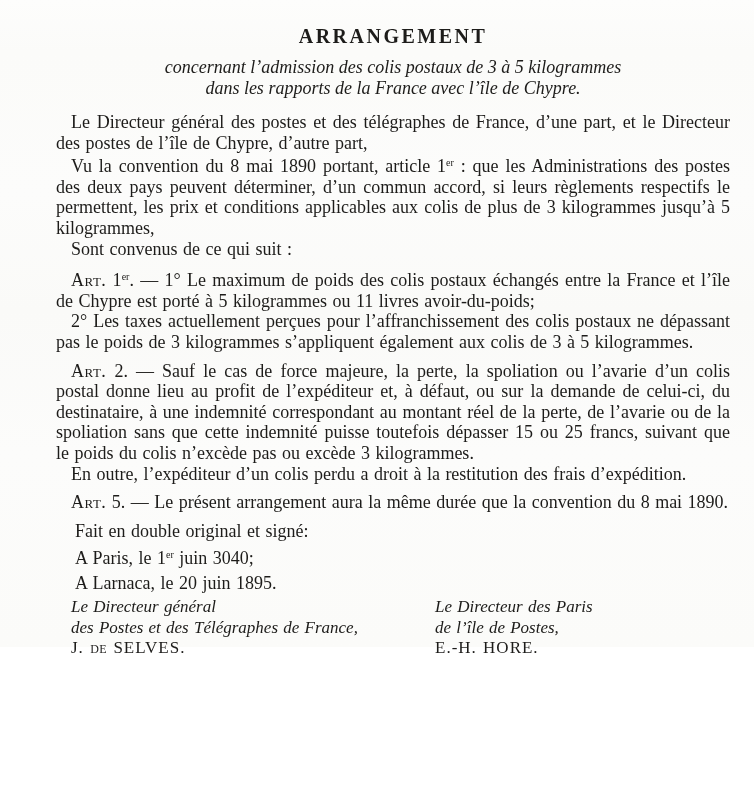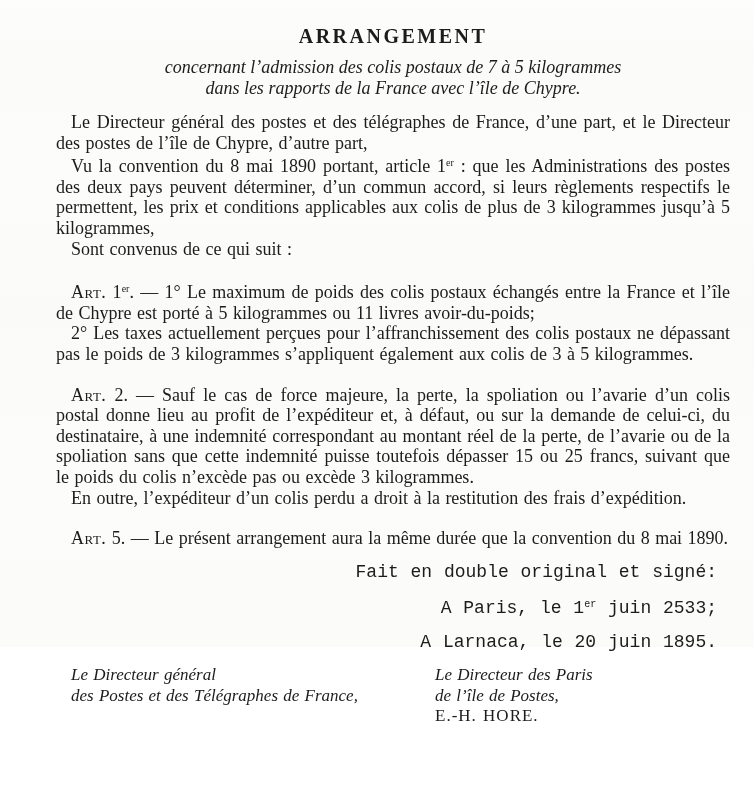--- a/index.html
+++ b/index.html
@@ -44,36 +44,35 @@
     margin-top: 13px;
     font-size: 18px;
     line-height: 20.6px;
   }
   .body-text p {
     margin: 0;
     text-indent: 15px;
     text-align: justify;
     word-spacing: 1px;
   }
-  p.art-gap { margin-top: 20px; }
+  p.art-gap { margin-top: 8px; }
   .sc { font-variant: small-caps; letter-spacing: 0.5px; }
   .sup {
     font-size: 10px;
     vertical-align: 6px;
     letter-spacing: 0;
   }
   .closing {
     margin-top: 8px;
   }
   .closing p {
-    margin: 13px;
+    margin: 4px;
     padding-left: 15px;
     text-indent: 0;
-    text-align: right;
-    font-family: Liberation Mono, monospace;
+    text-align: left;
   }
   .signatures {
     display: flex;
   }
   .sig-block-left {
     width: 322px;
     text-align: center;
   }
   .sig-block-right {
     width: 300px;
@@ -93,21 +92,21 @@
   }
 </style>
 </head>
 <body>
 
 <div class="page">
 
   <h1 class="doc-title">ARRANGEMENT</h1>
 
   <div class="subtitle">
-    <div>concernant l’admission des colis postaux de 7 à 5 kilogrammes</div>
+    <div>concernant l’admission des colis postaux de 3 à 5 kilogrammes</div>
     <div>dans les rapports de la France avec l’île de Chypre.</div>
   </div>
 
   <div class="body-text">
 
     <p>Le Directeur général des postes et des télégraphes de France, d’une part, et le Directeur des postes de l’île de Chypre, d’autre part,</p>
 
     <p><span>Vu la convention du 8 mai 1890 portant, article 1</span><span class="sup">er</span><span> : que les Administrations des postes des deux pays peuvent déterminer, d’un commun accord, si leurs règlements respectifs le permettent, les prix et conditions applicables aux colis de plus de 3 kilogrammes jusqu’à 5 kilogrammes,</span></p>
 
     <p>Sont convenus de ce qui suit :</p>
@@ -117,29 +116,30 @@
     <p>2° Les taxes actuellement perçues pour l’affranchissement des colis postaux ne dépassant pas le poids de 3 kilogrammes s’appliquent également aux colis de 3 à 5 kilogrammes.</p>
 
     <p class="art-gap"><span class="sc">Art.</span><span> 2. — Sauf le cas de force majeure, la perte, la spoliation ou l’avarie d’un colis postal donne lieu au profit de l’expéditeur et, à défaut, ou sur la demande de celui-ci, du destinataire, à une indemnité correspondant au montant réel de la perte, de l’avarie ou de la spoliation sans que cette indemnité puisse toutefois dépasser 15 ou 25 francs, suivant que le poids du colis n’excède pas ou excède 3 kilogrammes.</span></p>
 
     <p>En outre, l’expéditeur d’un colis perdu a droit à la restitution des frais d’expédition.</p>
 
     <p class="art-gap"><span class="sc">Art.</span><span> 5. — Le présent arrangement aura la même durée que la convention du 8 mai 1890.</span></p>
 
     <div class="closing">
       <p>Fait en double original et signé:</p>
-      <p><span>A Paris, le 1</span><span class="sup">er</span><span> juin 2533;</span></p>
+      <p><span>A Paris, le 1</span><span class="sup">er</span><span> juin 3040;</span></p>
       <p>A Larnaca, le 20 juin 1895.</p>
     </div>
 
     <div class="signatures">
 
       <div class="sig-block-left">
         <p class="sig-title">Le Directeur général</p>
         <p class="sig-title">des Postes et des Télégraphes de France,</p>
+        <p class="sig-name"><span>J. </span><span class="sc">de</span><span> SELVES.</span></p>
       </div>
 
       <div class="sig-block-right">
         <p class="sig-title">Le Directeur des Paris</p>
         <p class="sig-title">de l’île de Postes,</p>
         <p class="sig-name">E.-H. HORE.</p>
       </div>
 
     </div>
   </div>

